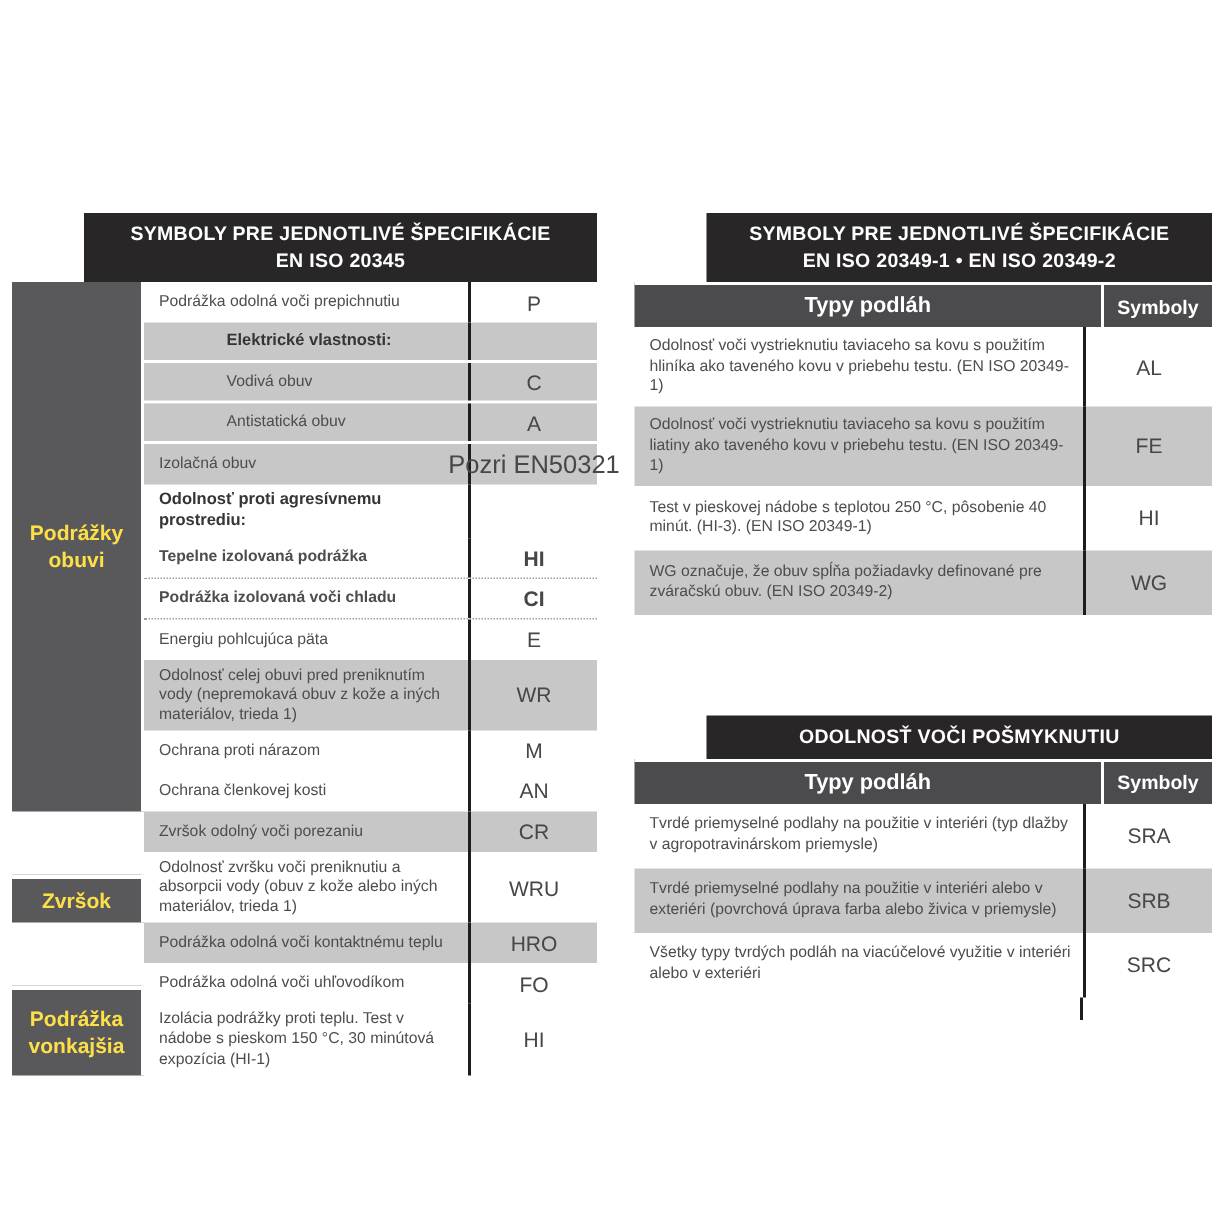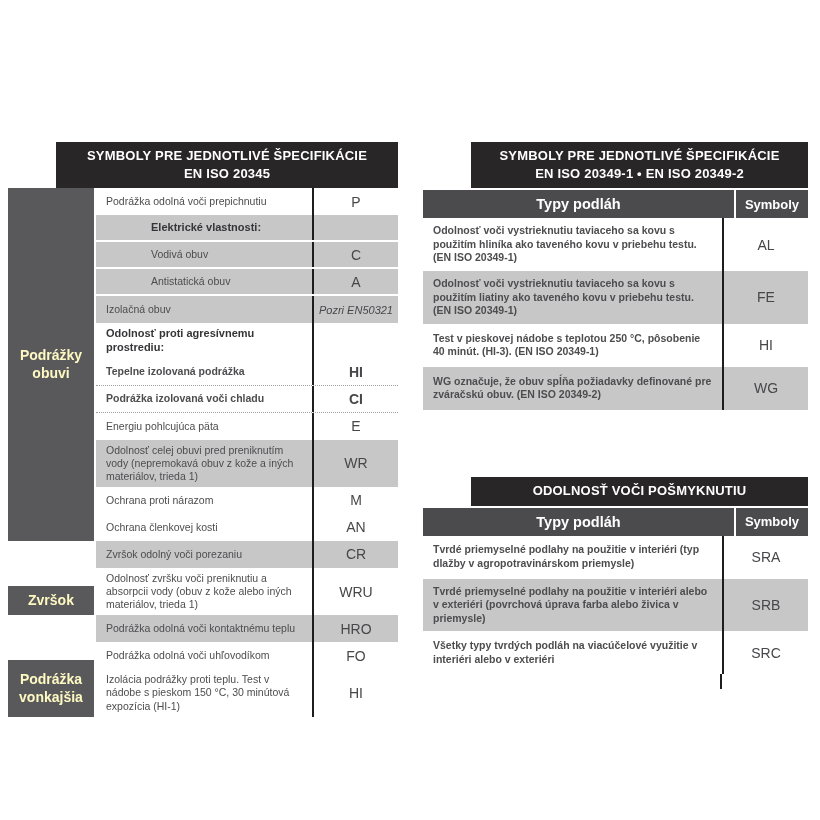--- a/index.html
+++ b/index.html
@@ -17,39 +17,39 @@
 
   .t-header {
     background: #282626; color: #ffffff; text-align: center;
     font-weight: bold; font-size: 13px; line-height: 1.35;
     padding: 5px 4px 6px 4px; letter-spacing: 0.2px; margin-left: 48px;
   }
 
   
   .lsection { display: flex; align-items: stretch; }
   .group-cell {
-    width: 88px; background: #59595b; color: #fef9c3;
+    width: 88px; background: #59595b; color: #fde047;
     font-weight: bold; font-size: 14px; line-height: 1.25;
     display: flex; align-items: center; justify-content: center;
     text-align: center; border-right: 2px solid #ffffff; padding: 4px;
   }
   .lsection + .lsection .group-cell { border-top: 3px solid #ffffff; margin-top: 42px; }
   .lrows { flex: 1; display: flex; flex-direction: column; }
   .lrow { display: flex; align-items: stretch; min-height: 27px; }
   .lrow .desc {
     flex: 1; padding: 4px 6px 4px 10px; font-size: 10.5px; color: #4d4d4f;
     line-height: 1.25; display: flex; flex-direction: column; justify-content: center;
   }
   .lrow .sym, .rrow .sym {
     width: 86px; border-left: 2px solid #1d1d1b;
     display: flex; align-items: center; justify-content: center;
     font-size: 14px; color: #47474a; text-align: center; white-space: nowrap;
     padding: 2px;
   }
-  .sym.sym-small { font-size: 11px; font-style: italic; }
+  .sym.sym-small { font-size: 17px; }
   .gray { background: #c7c7c8; }
   .bold .desc { font-weight: bold; color: #353537; font-size: 11px; }
   .wsep { border-bottom: 2px solid #ffffff; padding-left: 45px; }
   .dotted { border-bottom: 1px dotted #9f9fa0; font-weight: bold; }
 
   
   .rt-colhead {
     display: flex; background: #4b4b4d; border-top: 2px solid #ffffff;
     color: #ffffff; font-weight: bold;
   }
@@ -57,21 +57,21 @@
     flex: 1; text-align: center; font-size: 14.5px; padding: 6px 4px;
     display: flex; align-items: center; justify-content: center; border-radius: 11px;
   }
   .rt-colhead .syms {
     width: 74px; border-left: 2px solid #ffffff; font-size: 13px;
     display: flex; align-items: center; justify-content: center; padding: 6px 2px;
   }
   .rrow { display: flex; align-items: stretch; min-height: 43px; }
   .rrow .desc {
     flex: 1; padding: 6px 8px 6px 10px; font-size: 10.5px; color: #4d4d4f;
-    line-height: 1.3; display: flex; flex-direction: column; justify-content: center; font-weight: bold;
+    line-height: 1.3; display: flex; flex-direction: column; justify-content: center;
   }
   .divider-tail {
     position: absolute; right: 86px; bottom: -15px; width: 2px; height: 15px;
     background: #1d1d1b;
   }
 </style>
 </head>
 <body>
 
 <div class="canvas">

